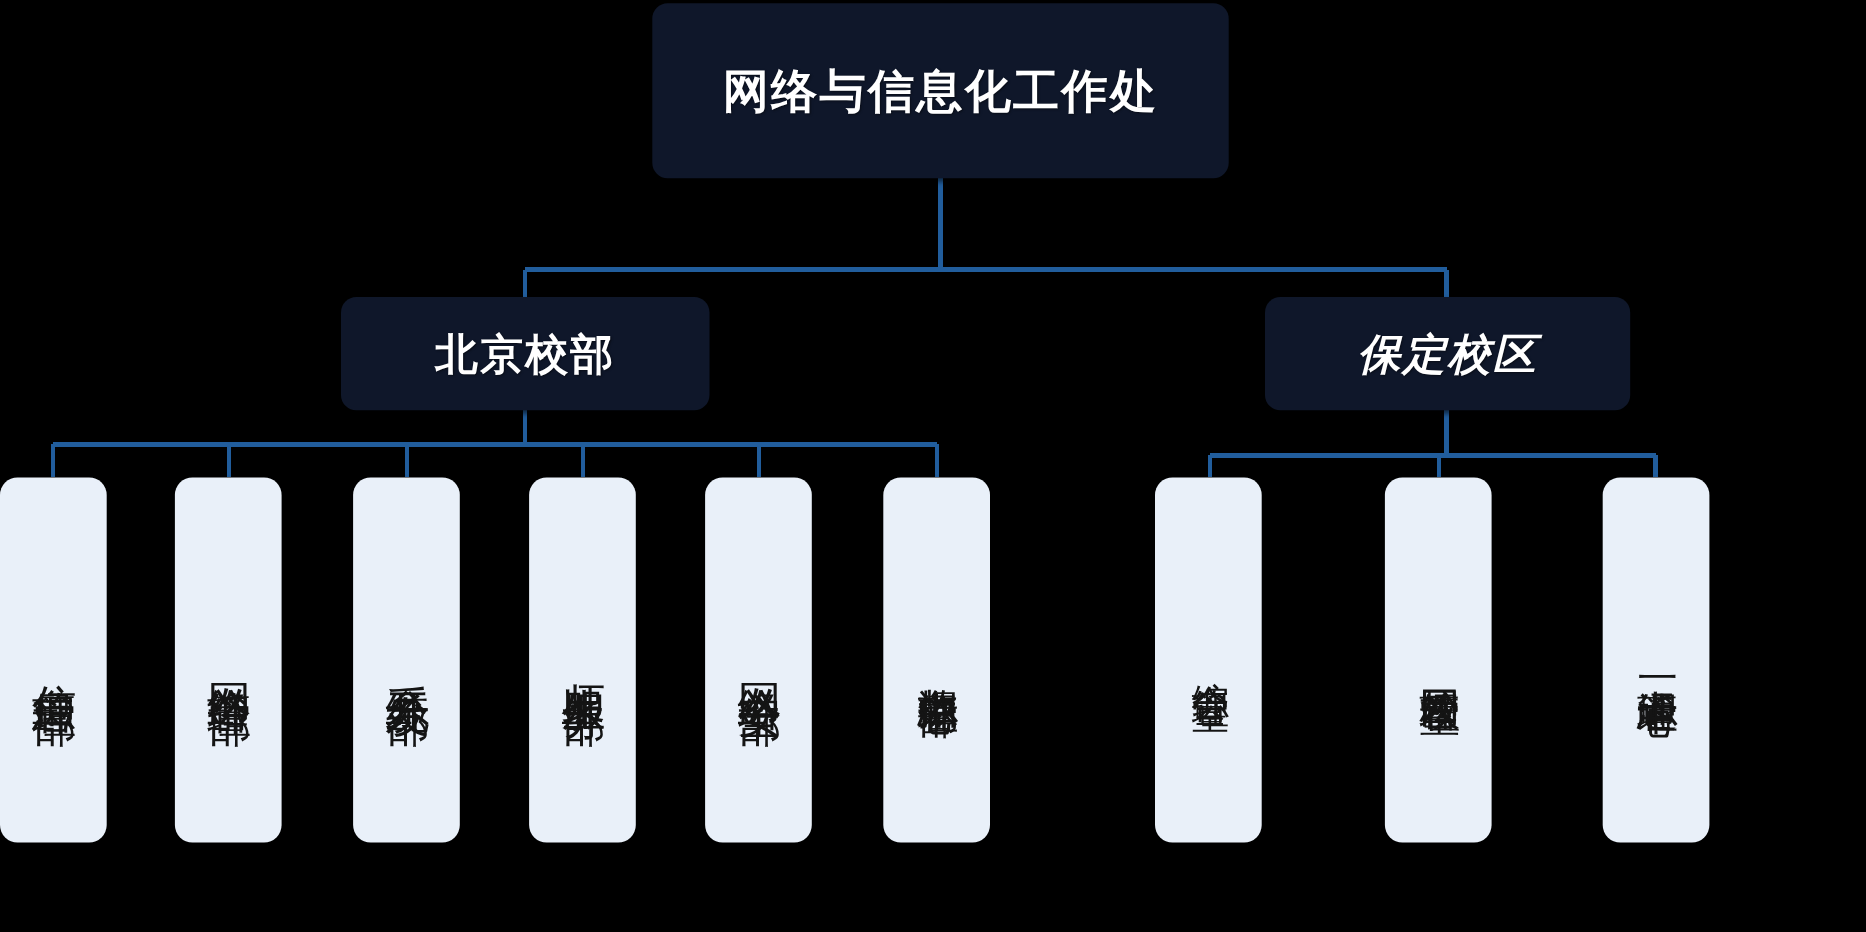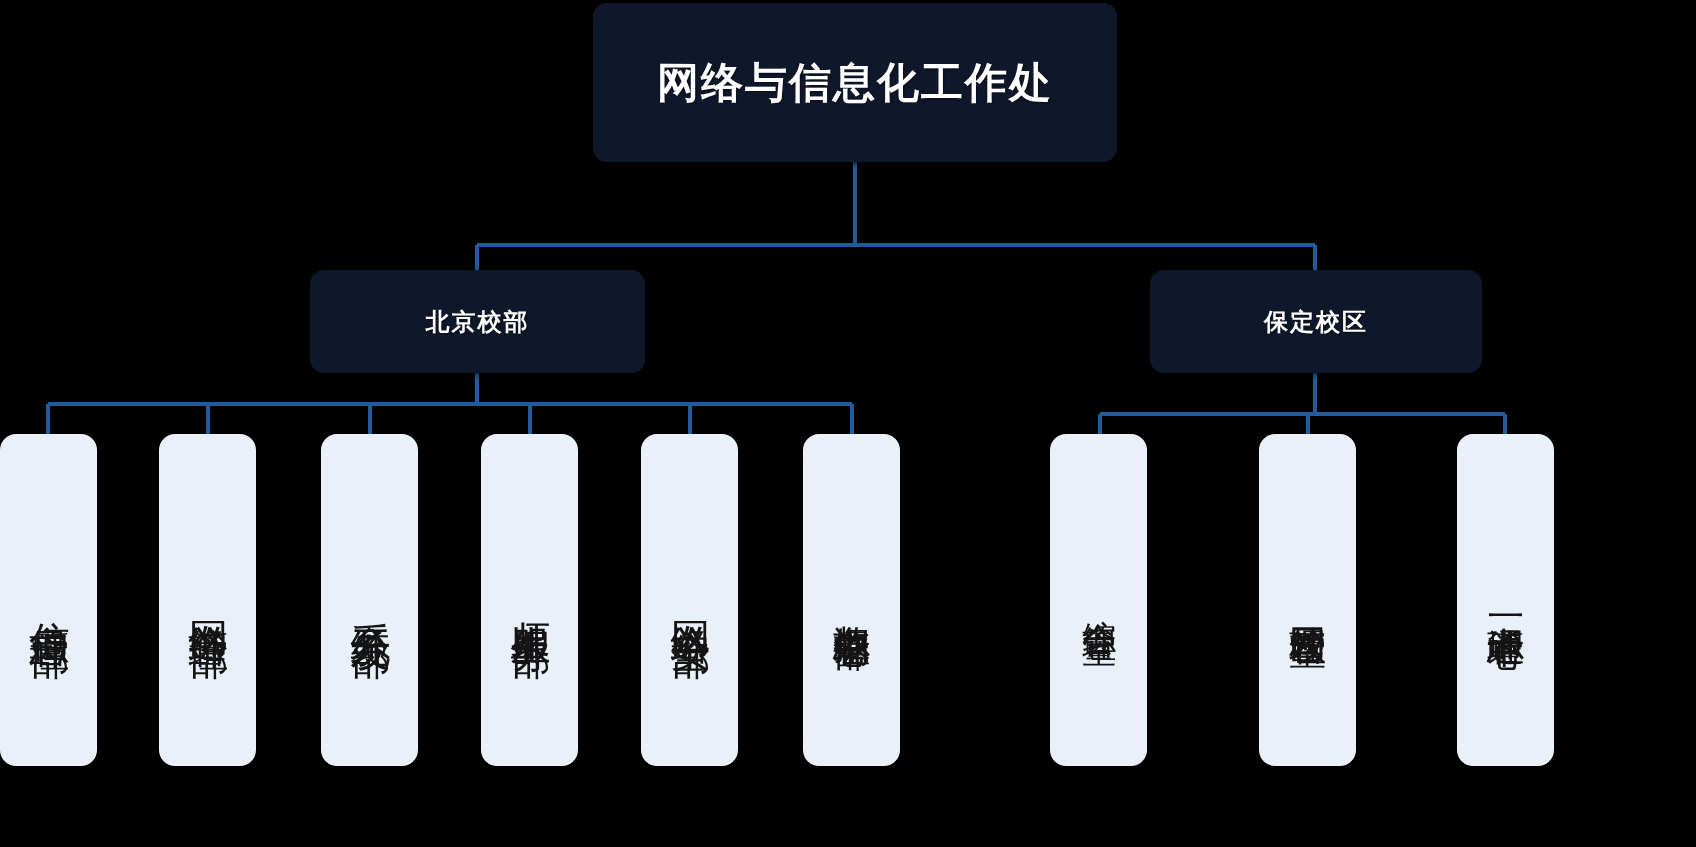--- a/index.html
+++ b/index.html
@@ -24,21 +24,21 @@
   }
   .node-primary .label{
     color:#ffffff;
     font-weight:bold;
     letter-spacing:2px;
     text-shadow:1px 1px 2px rgba(0,0,0,0.45);
     white-space:nowrap;
   }
 
   .root .label{font-size:42px;}
-  .campus .label{font-size:24px;}
+  .campus .label{font-size:39px;}
 
   .node-leaf{
     background:#E9F0F9;
     border-radius:16px;
     display:flex;align-items:center;justify-content:center;
     box-shadow:2px 3px 5px rgba(0,0,0,0.5);
     overflow:hidden;
   }
   .node-leaf .label{
     color:#141414;
@@ -84,21 +84,21 @@
   </svg>
 
   <div class="node node-primary root" style="left:593px;top:3px;width:524px;height:159px;">
     <span class="label">网络与信息化工作处</span>
   </div>
 
   <div class="node node-primary campus" style="left:310px;top:270px;width:335px;height:103px;">
     <span class="label">北京校部</span>
   </div>
 
-  <div class="node node-primary campus" style="left:1150px;top:270px;width:332px;height:103px;">
+  <div class="node node-primary campus" style="left:1150px;top:270px;width:332px;height:103px;font-style:italic;">
     <span class="label">保定校区</span>
   </div>
 
   <div class="node node-leaf" style="left:0px;top:434px;width:97px;height:332px;">
     <span class="label">信息管理部</span>
   </div>
 
   <div class="node node-leaf" style="left:159px;top:434px;width:97px;height:332px;">
     <span class="label">网络管理部</span>
   </div>

